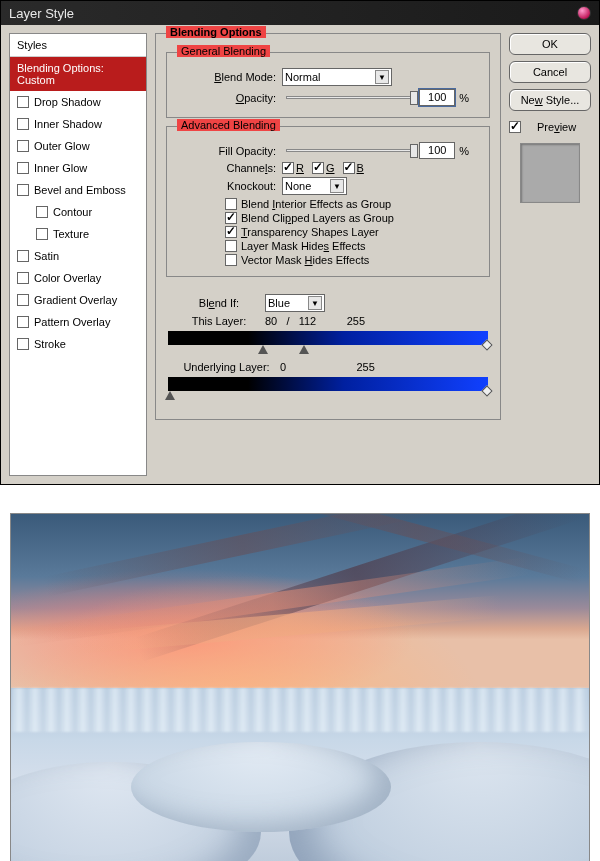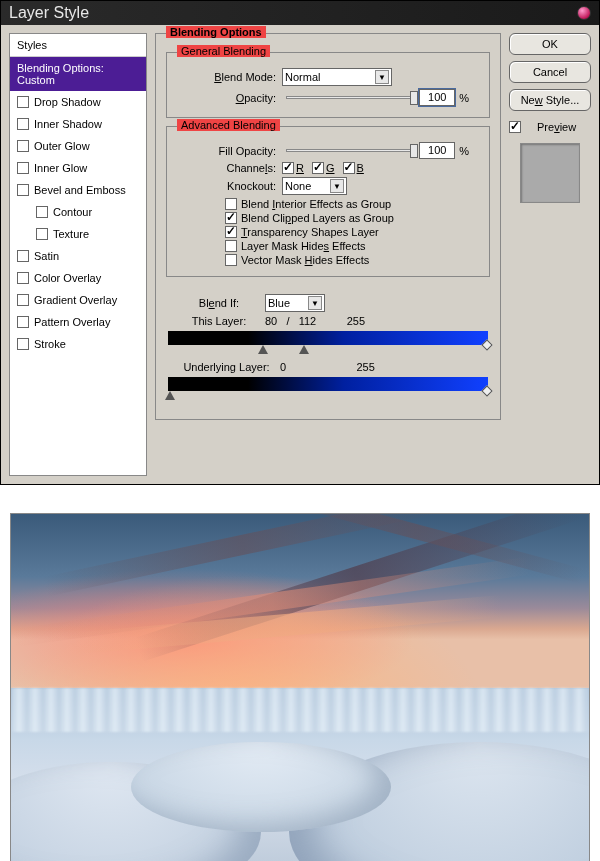--- a/index.html
+++ b/index.html
@@ -1,25 +1,25 @@
 <!DOCTYPE html>
 <html><head>
 <meta charset="utf-8">
 <style>
 * { box-sizing: border-box; font-family: Tahoma, Arial, sans-serif; font-size: 11px; }
 body { margin: 0; padding: 0; background: #fff; width: 600px; }
 .window { width: 600px; border: 1px solid #000; background: #d4d0c8; }
 .titlebar { background: linear-gradient(to right, #2a2a2a, #1a1a1a); color: #e8e8e8; padding: 5px 8px; display: flex; justify-content: space-between; align-items: center; height: 24px; }
-.titlebar-title { font-size: 16px; }
+.titlebar-title { font-size: 13px; }
 .titlebar-orb { width: 14px; height: 14px; border-radius: 50%; background: radial-gradient(circle at 35% 30%, #ff9acc, #c0185a 70%, #440020); border: 1px solid #333; }
 .body { display: flex; padding: 8px; gap: 8px; background: #d4d0c8; }
 .styles-panel { width: 138px; border: 1px solid #888; background: #fff; }
 .styles-header { padding: 5px 7px; border-bottom: 1px solid #ccc; }
 .style-item { padding: 5px 7px; display: flex; align-items: center; gap: 5px; cursor: pointer; }
-.style-item.active { background: #4c1d95; color: #fff; }
+.style-item.active { background: #b91c1c; color: #fff; }
 .style-item.indent { padding-left: 26px; }
 .chk { width: 12px; height: 12px; border: 1px solid #666; background: #fff; display: inline-block; position: relative; flex-shrink: 0; }
 .chk.checked::after { content: "✓"; position: absolute; top: -3px; left: 0; font-size: 12px; color: #000; font-weight: bold; }
 .center { flex: 1; }
 .fieldset { border: 1px solid #888; padding: 10px 10px 8px 10px; margin-bottom: 6px; position: relative; background: #d4d0c8; }
 .legend { position: absolute; top: -8px; left: 10px; background: #ef4444; padding: 0 4px; font-weight: bold; }
 .legend.normal { font-weight: normal; }
 .inner-fieldset { border: 1px solid #888; padding: 12px 8px 8px 8px; margin-top: 8px; position: relative; }
 .row { display: flex; align-items: center; margin: 3px 12px; }
 .label { width: 95px; text-align: right; padding-right: 6px; }

